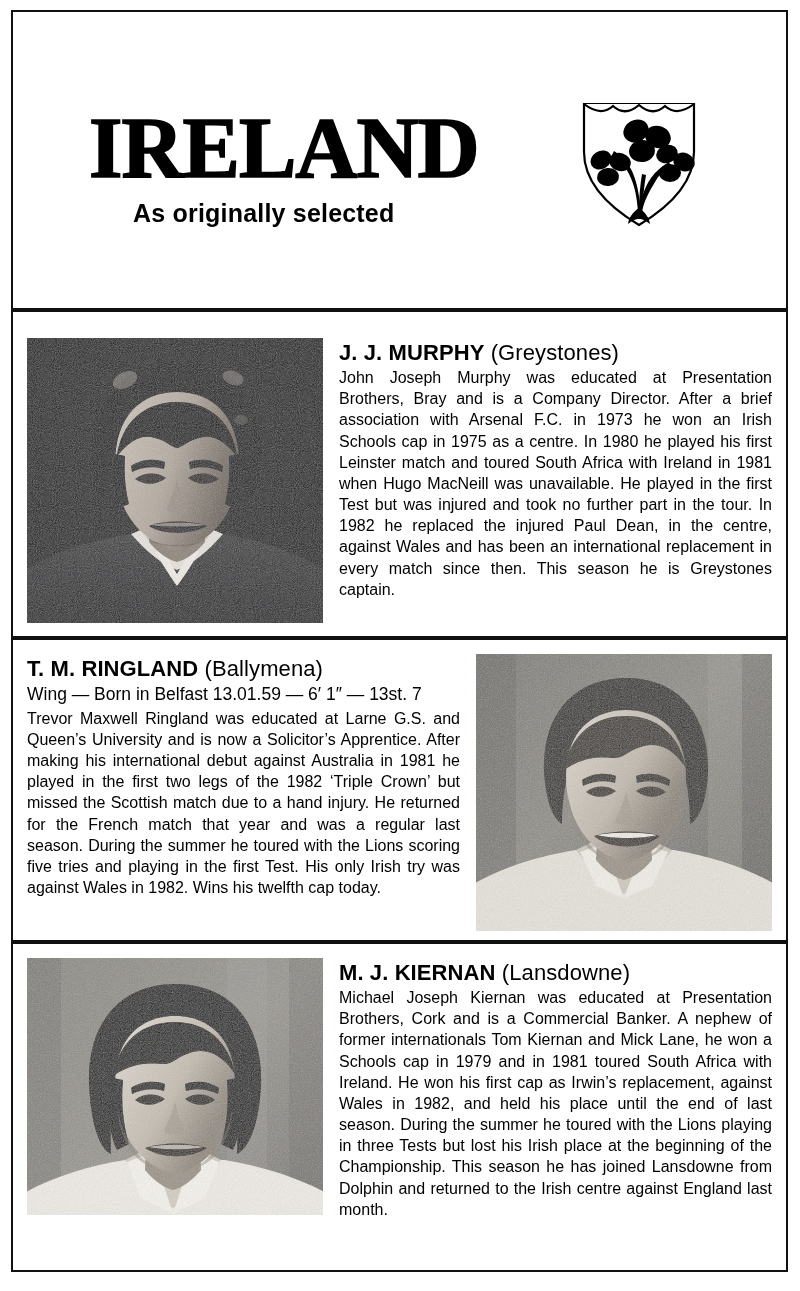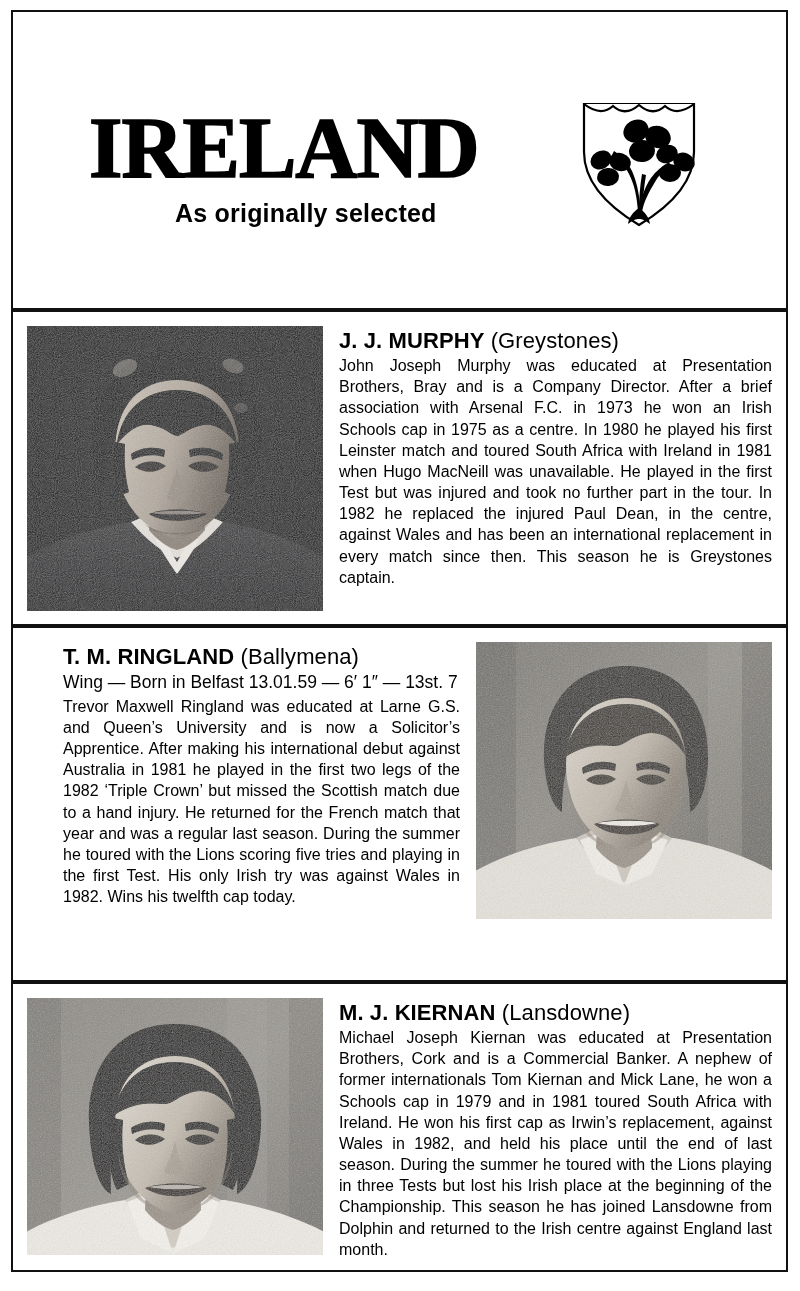--- a/index.html
+++ b/index.html
@@ -46,21 +46,20 @@
     letter-spacing: -1px;
     margin: 0;
     -webkit-text-stroke: 1.6px #000;
   }
   .masthead-subtitle {
     font-family: "Liberation Sans", sans-serif;
     font-weight: bold;
     font-size: 25px;
     letter-spacing: 0.2px;
     margin: 9px 0 8px 44px;
-    text-align: center;
   }
   .crest {
     position: absolute;
     left: 568px;
     top: 88px;
     width: 116px;
     height: 128px;
   }
 
   
@@ -155,21 +154,21 @@
           <ellipse cx="27" cy="77" rx="11" ry="9" transform="rotate(-5 27 77)"></ellipse>
 
           <ellipse cx="86" cy="54" rx="11" ry="9" transform="rotate(-22 86 54)"></ellipse>
           <ellipse cx="103" cy="62" rx="11" ry="9" transform="rotate(25 103 62)"></ellipse>
           <ellipse cx="89" cy="73" rx="11" ry="9" transform="rotate(0 89 73)"></ellipse>
         </g>
       </svg>
     </div>
   </div>
 
-  <div class="player" style="height:316px;">
+  <div class="player" style="height:316px;margin-top:12px;">
     <div class="player-inner">
       <div class="photo" style="width:296px;height:285px;">
         <svg viewBox="0 0 296 285" width="296" height="285" preserveAspectRatio="none">
           <defs>
             <radialGradient id="m-bg" cx="50%" cy="40%" r="75%">
               <stop offset="0%" stop-color="#242424"></stop>
               <stop offset="100%" stop-color="#050505"></stop>
             </radialGradient>
             <linearGradient id="m-face" x1="0%" y1="0%" x2="100%" y2="40%">
               <stop offset="0%" stop-color="#cfc7bd"></stop>
@@ -233,21 +232,21 @@
           <span class="surname">J. J.</span>
           <span class="surname">MURPHY</span>
           <span class="club">(Greystones)</span>
         </div>
         <div class="player-text">John Joseph Murphy was educated at Presentation Brothers, Bray and is a Company Director. After a brief association with Arsenal F.C. in 1973 he won an Irish Schools cap in 1975 as a centre. In 1980 he played his first Leinster match and toured South Africa with Ireland in 1981 when Hugo MacNeill was unavailable. He played in the first Test but was injured and took no further part in the tour. In 1982 he replaced the injured Paul Dean, in the centre, against Wales and has been an international replacement in every match since then. This season he is Greystones captain.</div>
 
       </div>
     </div>
   </div>
 
-  <div class="player" style="height:356px;padding-left:36px;">
+  <div class="player" style="height:304px;">
     <div class="player-inner photo-right">
       <div class="photo" style="width:296px;height:277px;">
         <svg viewBox="0 0 296 277" width="296" height="277" preserveAspectRatio="none">
           <defs>
             <linearGradient id="r-bg" x1="0%" y1="0%" x2="100%" y2="100%">
               <stop offset="0%" stop-color="#7d7a75"></stop>
               <stop offset="45%" stop-color="#908d87"></stop>
               <stop offset="100%" stop-color="#6a6762"></stop>
             </linearGradient>
             <linearGradient id="r-face" x1="10%" y1="0%" x2="90%" y2="60%">

